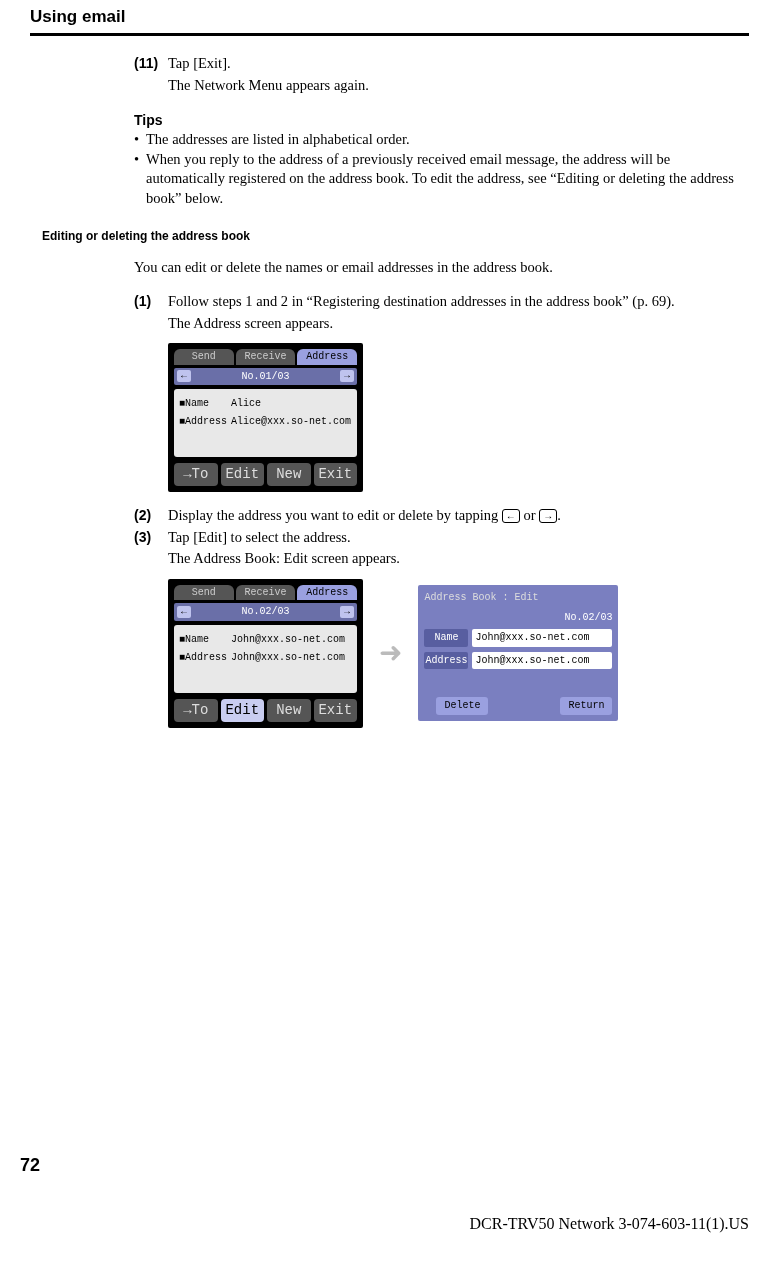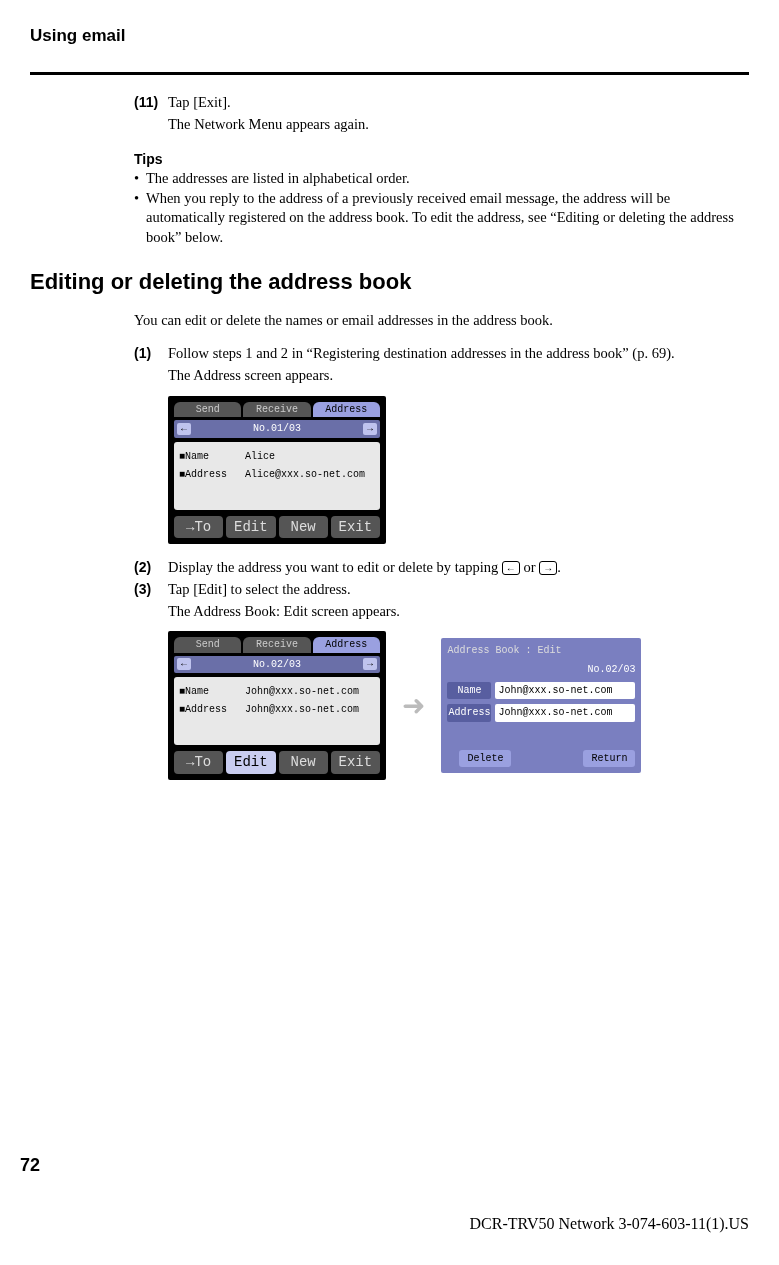--- a/index.html
+++ b/index.html
@@ -18,22 +18,21 @@
   }
   .page {
     padding: 0 30px;
     box-sizing: border-box;
   }
   .running-head {
     font-family: Verdana, Arial, sans-serif;
     font-weight: bold;
     font-size: 17px;
     padding-top: 6px;
-    padding-bottom: 24px;
-    margin-top: 19px;
+    padding-bottom: 4px;
   }
   .thickrule {
     border-top: 3px solid #000;
     margin-bottom: 18px;
   }
   .body-col {
     margin-left: 104px;
     margin-right: 10px;
   }
   .step {
@@ -61,33 +60,33 @@
   .bullet {
     display: flex;
   }
   .bullet .dot {
     flex: 0 0 12px;
   }
   .bullet .btxt { flex: 1; }
   .h2 {
     font-family: Verdana, Arial, sans-serif;
     font-weight: bold;
-    font-size: 22px;
-    margin: 20px 0 14px 0;
+    font-size: 12px;
+    margin: 20px 0 14px 12px;
   }
   .para {
     margin-bottom: 14px;
   }
   
   .shot {
     background: #000;
     color: #fff;
     font-family: "Courier New", monospace;
     font-size: 10px;
-    width: 218px;
+    width: 195px;
     border-radius: 2px;
     padding: 6px 6px 6px 6px;
     box-sizing: border-box;
     margin-top: 10px;
     margin-bottom: 14px;
   }
   .shot .tabs {
     display: flex;
     gap: 2px;
     margin-bottom: 3px;
@@ -128,21 +127,21 @@
   .shot .titlebar .spacer { flex: 1; text-align: center; }
   .shot .panel {
     background: #e8e8e8;
     color: #000;
     border-radius: 3px;
     padding: 6px 5px;
     min-height: 56px;
     font-size: 10px;
     line-height: 1.8;
   }
-  .shot .panel .row { display: flex; gap: 20px; }
+  .shot .panel .row { display: flex; gap: 6px; }
   .shot .panel .lab { width: 46px; }
   .shot .btnbar {
     display: flex;
     gap: 3px;
     margin-top: 6px;
   }
   .shot .btn {
     flex: 1;
     background: #555;
     color: #ddd;

